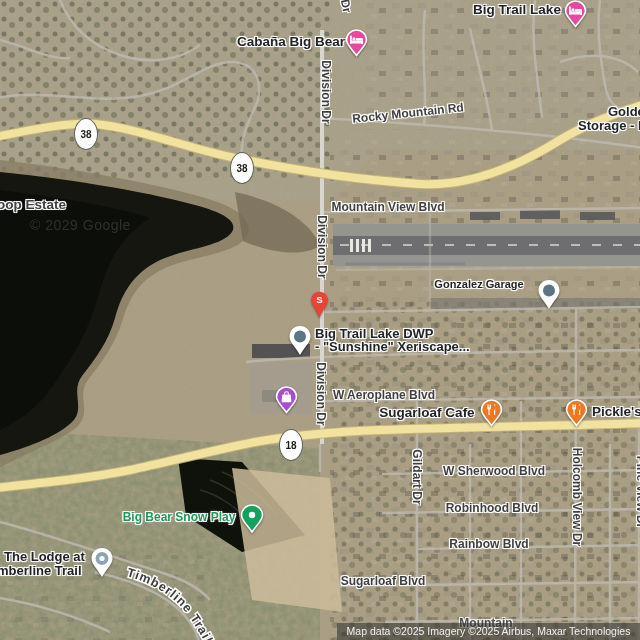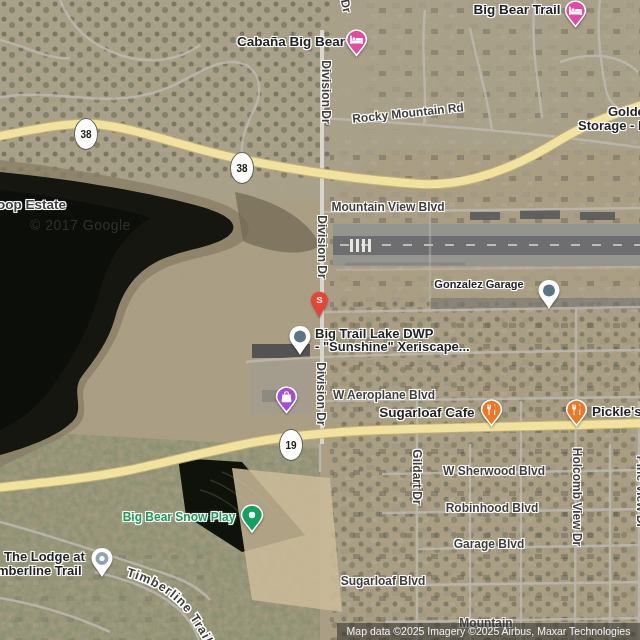--- a/index.html
+++ b/index.html
@@ -155,60 +155,60 @@
                C 470,187 520,165 560,140 C 590,122 620,112 645,104" stroke="#c8b274" stroke-width="10" opacity="0.9"></path>
       <path d="M-5,137 C 40,128 70,122 95,124 C 140,128 190,150 245,160 C 300,171 360,180 420,184
                C 470,187 520,165 560,140 C 590,122 620,112 645,104" stroke="#f1e2a0" stroke-width="8"></path>
       <path d="M-5,488 C 50,482 90,478 130,470 C 175,460 215,450 255,442 C 290,436 330,432 380,430
                C 460,427 560,426 645,423" stroke="#c8b274" stroke-width="10" opacity="0.9"></path>
       <path d="M-5,488 C 50,482 90,478 130,470 C 175,460 215,450 255,442 C 290,436 330,432 380,430
                C 460,427 560,426 645,423" stroke="#f1e2a0" stroke-width="8"></path>
     </g>
   </svg>
 
-  <div id="watermark">© 2017 Google</div>
+  <div id="watermark">© 2029 Google</div>
   <div id="attrib">Map data ©2025 Imagery ©2025 Airbus, Maxar Technologies</div>
 
   <div class="lbl" id="hidden-street" style="left:486px;top:623px">Mountain</div>
   <div class="lbl" style="left:408px;top:113px;transform:translate(-50%,-50%) rotate(-6deg)">Rocky Mountain Rd</div>
   <div class="lbl" style="left:388px;top:207px">Mountain View Blvd</div>
   <div class="lbl vert" style="left:326px;top:92px">Division Dr</div>
   <div class="lbl vert" style="left:322px;top:247px">Division Dr</div>
   <div class="lbl vert" style="left:321px;top:394px">Division Dr</div>
   <div class="lbl" style="left:384px;top:395px">W Aeroplane Blvd</div>
   <div class="lbl vert" style="left:417px;top:477px">Gildart Dr</div>
   <div class="lbl" style="left:494px;top:471px">W Sherwood Blvd</div>
   <div class="lbl vert" style="left:577px;top:497px">Holcomb View Dr</div>
   <div class="lbl vert" style="left:641px;top:492px">Pine View Dr</div>
   <div class="lbl" style="left:492px;top:508px">Robinhood Blvd</div>
-  <div class="lbl" style="left:489px;top:544px">Garage Blvd</div>
+  <div class="lbl" style="left:489px;top:544px">Rainbow Blvd</div>
   <div class="lbl" style="left:383px;top:581px">Sugarloaf Blvd</div>
   <div class="lbl" style="left:346px;top:6px;transform:translate(-50%,-50%) rotate(78deg)">Dr</div>
   <div class="lbl anchored" style="left:-3px;top:197px;font-size:13.5px">oop Estate</div>
 
   <svg width="260" height="120" style="position:absolute;left:100px;top:560px;z-index:4;overflow:visible">
     <defs>
         <path id="tpath" d="M26 16 Q 70 28 90 58 T 105 88"></path>
       </defs>
     <text font-size="12.5" font-weight="bold" fill="#3c3c3c" stroke="#fff" stroke-width="3" paint-order="stroke" letter-spacing="1">
       <textPath href="#tpath">Timberline Trail</textPath>
     </text>
   </svg>
 
   <div class="badge" style="left:74px;top:118px">
       <span>38</span>
     </div>
   <div class="badge" style="left:230px;top:152px">
       <span>38</span>
     </div>
   <div class="badge" style="left:279px;top:429px">
-      <span>19</span>
+      <span>18</span>
     </div>
 
-  <div class="poi" style="left:517px;top:9px;font-size:13.5px">Big Bear Trail</div>
+  <div class="poi" style="left:517px;top:9px;font-size:13.5px">Big Trail Lake</div>
   <div class="poi" style="left:291px;top:41px;font-size:13.5px">Cabaña Big Bear</div>
   <div class="poi anchored" style="left:608px;top:105px">Golde</div>
   <div class="poi anchored" style="left:578px;top:119px">Storage - B</div>
   <div class="poi" style="left:479px;top:284px;font-size:11px">Gonzalez Garage</div>
   <div class="poi anchored" style="left:315px;top:327px">Big Trail Lake DWP</div>
   <div class="poi anchored" style="left:315px;top:340px">- "Sunshine" Xeriscape...</div>
   <div class="poi" style="left:427px;top:412px;font-size:13.5px">Sugarloaf Cafe</div>
   <div class="poi anchored" style="left:592px;top:405px;font-size:13.5px">Pickle's</div>
   <div class="poi green" style="left:179px;top:517px">Big Bear Snow Play</div>
   <div class="poi anchored" style="left:4px;top:550px">The Lodge at</div>

